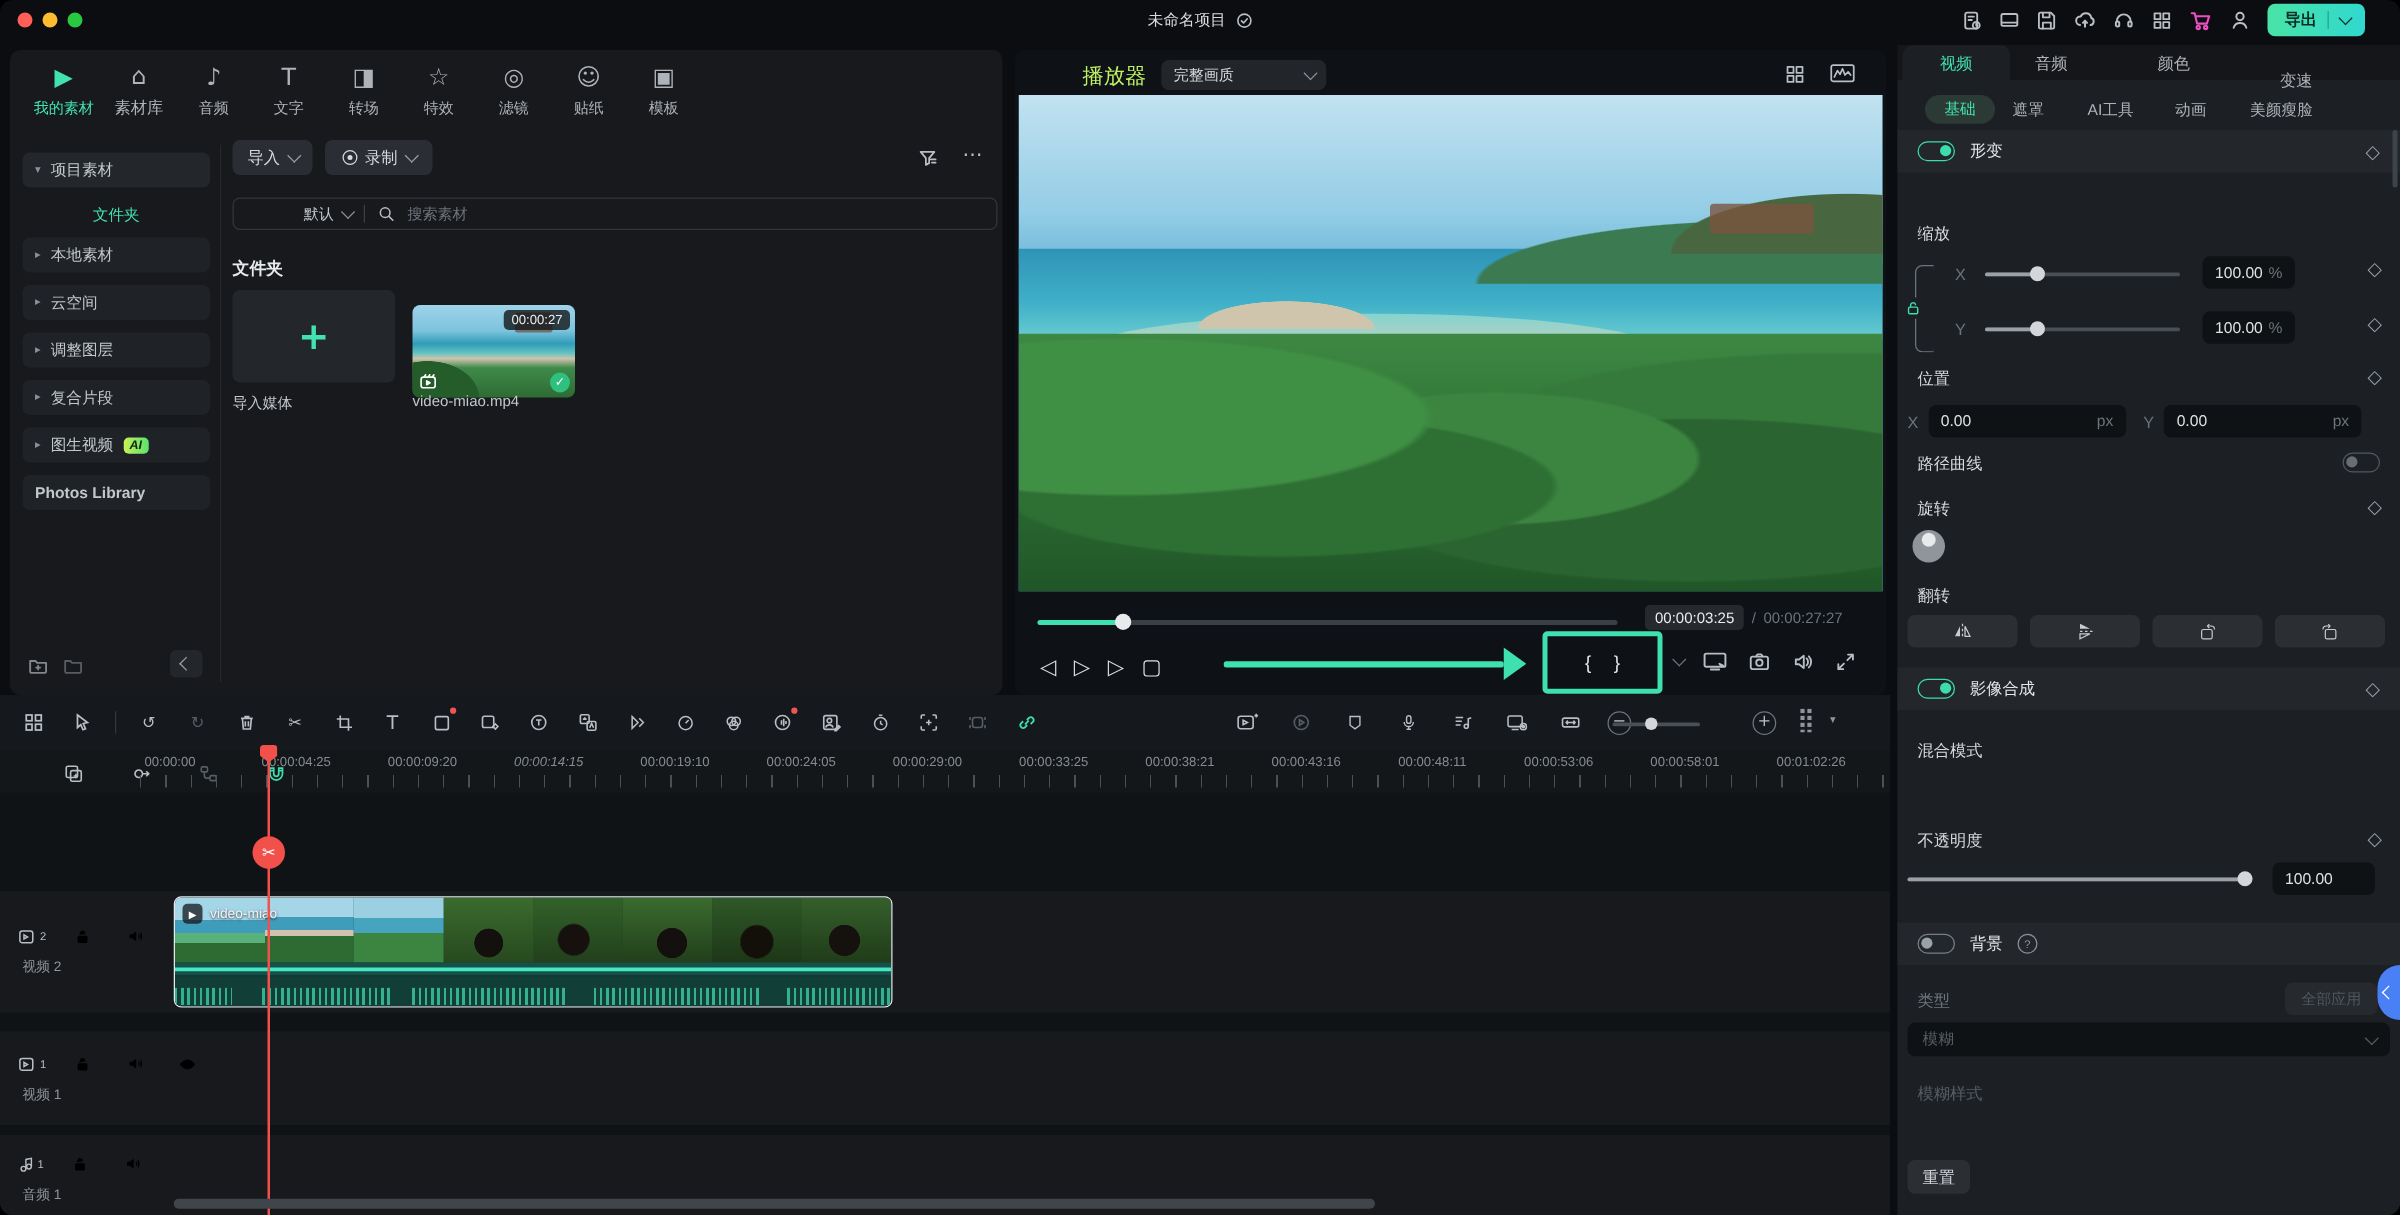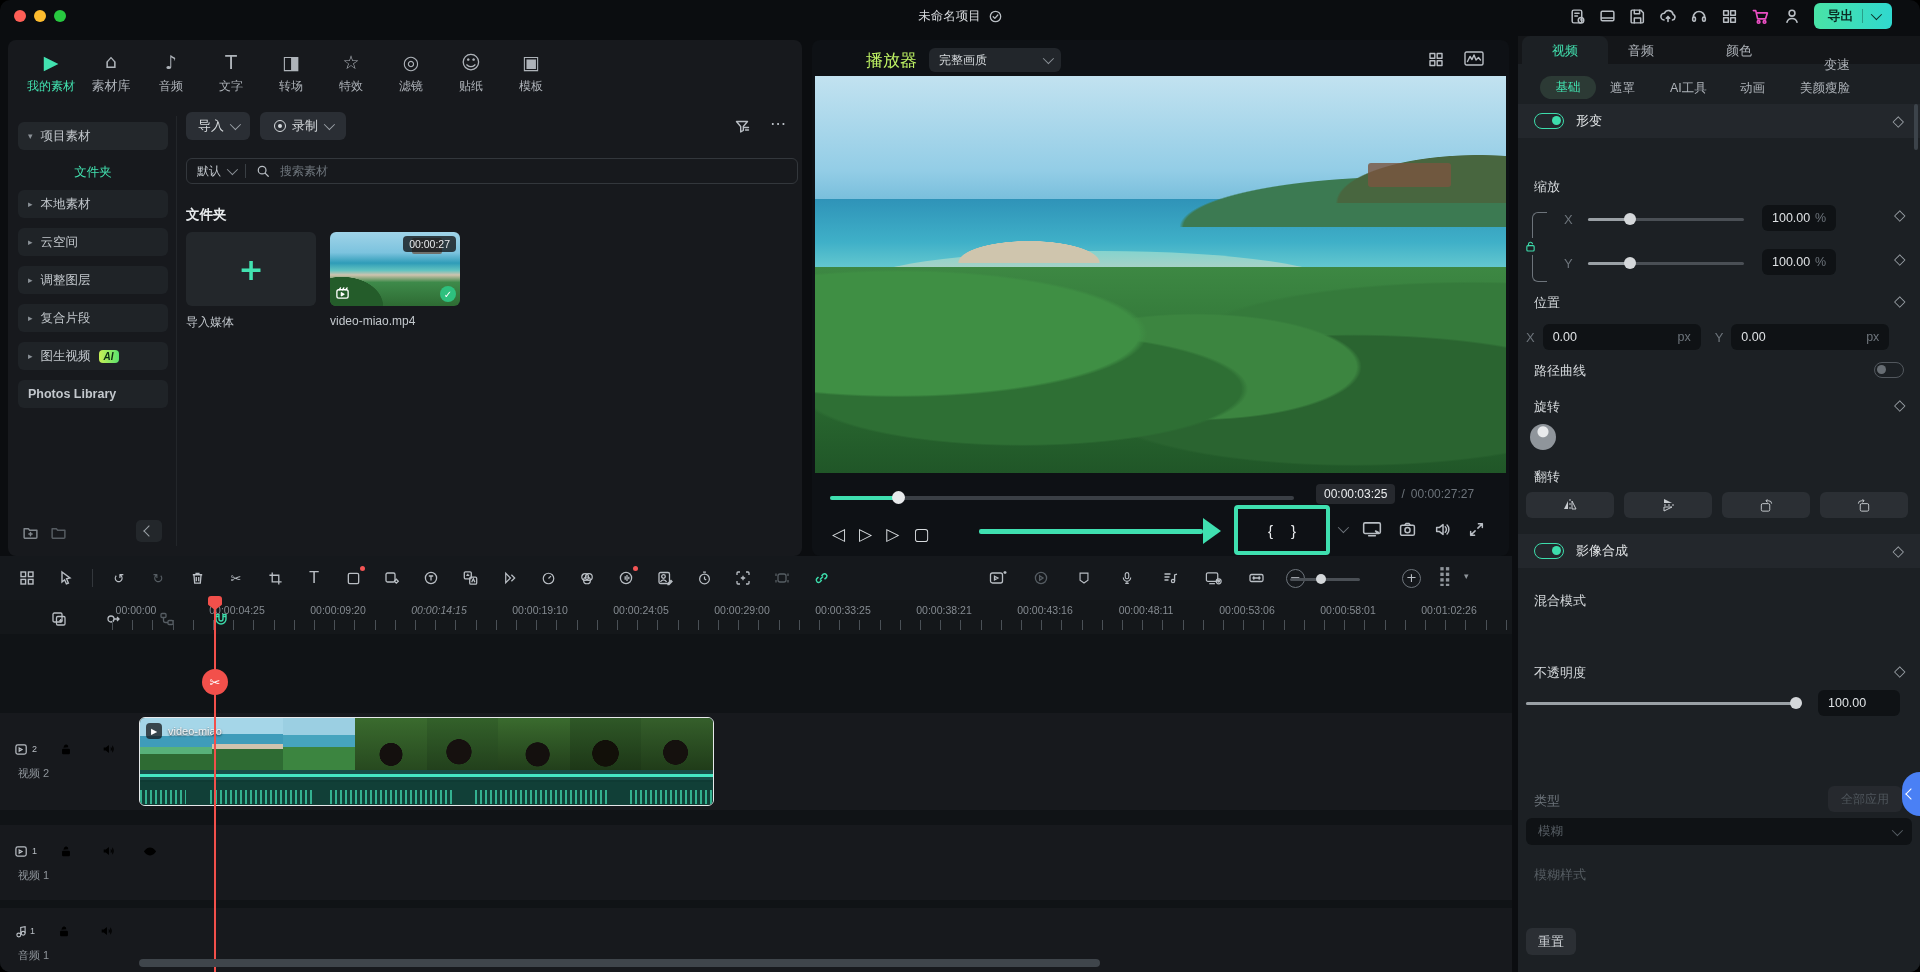--- a/index.html
+++ b/index.html
@@ -224,41 +224,41 @@
     <span class="icon" style="position:absolute;left:726px;top:78px;">
         <svg width="16" height="16" viewBox="0 0 16 16">
           <path d="M2.5 3.5h11l-4.2 5v4l-2.6 1.4v-5.4z"></path>
           <path d="M10.5 9.5h4M11.5 12h3"></path>
         </svg>
       </span>
     <span class="glyph" style="position:absolute;left:762px;top:74px;font-size:16px;color:#b9bec4;">⋯</span>
 
     <div class="abs row" style="left:178px;top:118px;width:612px;height:26px;border:1px solid #33373c;border-radius:6px;padding:0 10px;gap:10px;box-sizing:border-box;">
       <div class="row" style="gap:6px;">
-        <span style="font-size:12px;color:#c3c8cd;">默认</span>
+        <span style="font-size:12px;color:#c3c8cd;margin-left:46px;">默认</span>
           <span class="chev" style="color:#8b9197;"></span>
       </div>
       <span style="width:1px;height:14px;background:#3a3f44;"></span>
       <span class="icon">
           <svg width="14" height="14" viewBox="0 0 16 16">
             <circle cx="7" cy="7" r="4.4"></circle>
             <path d="M10.4 10.4L14 14"></path>
           </svg>
         </span>
       <span class="dim" style="font-size:12px;">搜索素材</span>
     </div>
 
     <div style="position:absolute;left:178px;top:166px;color:#e7eaec;font-size:13.5px;font-weight:bold;">文件夹</div>
 
     <div class="row" style="position:absolute;left:178px;top:192px;width:130px;height:74px;background:#23272b;border-radius:6px;justify-content:center;">
       <span class="glyph teal" style="font-size:30px;font-weight:bold;">+</span>
     </div>
     <div style="position:absolute;left:178px;top:274px;font-size:12px;color:#c3c8cd;">导入媒体</div>
 
-    <div style="position:absolute;left:322px;top:192px;width:130px;height:74px;border-radius:6px;overflow:hidden;background:linear-gradient(180deg,#9fd3e8 0%,#7cc3de 28%,#2f9cb8 42%,#62c3c0 52%,#cfc3ae 58%,#3e8a4a 68%,#2e6b33 100%);">
+    <div style="position:absolute;left:322px;top:204px;width:130px;height:74px;border-radius:6px;overflow:hidden;background:linear-gradient(180deg,#9fd3e8 0%,#7cc3de 28%,#2f9cb8 42%,#62c3c0 52%,#cfc3ae 58%,#3e8a4a 68%,#2e6b33 100%);">
       <div class="abs" style="right:18px;top:6px;width:30px;height:16px;background:#6b4d3a;border-radius:2px;opacity:.7;"></div>
       <div class="abs" style="left:0;bottom:0;width:60px;height:34px;background:radial-gradient(ellipse at 20% 100%,#245c2a 60%,transparent 61%);"></div>
       <div class="abs" style="right:4px;top:4px;background:rgba(20,22,25,.8);border-radius:4px;padding:2px 6px;font-size:10.5px;color:#e8eaec;">00:00:27</div>
       <span class="icon" style="position:absolute;left:5px;bottom:5px;color:#fff;">
           <svg width="15" height="15" viewBox="0 0 16 16">
             <rect x="2" y="4" width="12" height="9" rx="2"></rect>
             <path d="M4.5 4l1.4-2M8 4l1.4-2M11.5 4l1.4-2"></path>
             <path d="M6.8 7.2l2.8 1.6-2.8 1.6z" fill="currentColor"></path>
           </svg>
         </span>
@@ -491,20 +491,27 @@
     <div class="abs" style="left:16px;top:628px;color:#d6dadd;">不透明度</div>
     <span class="glyph kf" style="position:absolute;left:376px;top:626px;">◇</span>
     <div class="abs slider-track" style="left:8px;top:666px;width:276px;">
       <div class="slider-fill" style="left:0;width:268px;"></div>
       <div class="slider-knob" style="left:264px;"></div>
     </div>
     <div class="inp" style="position:absolute;left:300px;top:654px;width:82px;height:26px;">
         <span>100.00</span>
       </div>
 
+    <div class="sec-row" style="top:702px;">
+      <span class="toggle off">
+          <span class="dot"></span>
+        </span>
+      <span style="color:#e4e7e9;">背景</span>
+      <span class="row" style="width:14px;height:14px;border:1.2px solid #8b9197;border-radius:50%;justify-content:center;font-size:9px;color:#8b9197;">?</span>
+    </div>
     <div class="abs dim" style="left:16px;top:756px;">类型</div>
     <div class="abs row" style="left:310px;top:750px;width:74px;height:26px;background:#26292e;border-radius:6px;justify-content:center;color:#4f565c;font-size:12px;">
       <span>全部应用</span>
     </div>
     <div class="drop" style="position:absolute;left:8px;top:782px;width:386px;height:27px;color:#565d63;">
       <span>模糊</span>
         <span class="chev" style="color:#565d63;"></span>
     </div>
     <div class="abs dim" style="left:16px;top:830px;color:#565d63;">模糊样式</div>
     <div class="abs row" style="left:8px;top:892px;width:50px;height:27px;background:#2b2f34;border-radius:6px;justify-content:center;color:#cfd3d7;">

